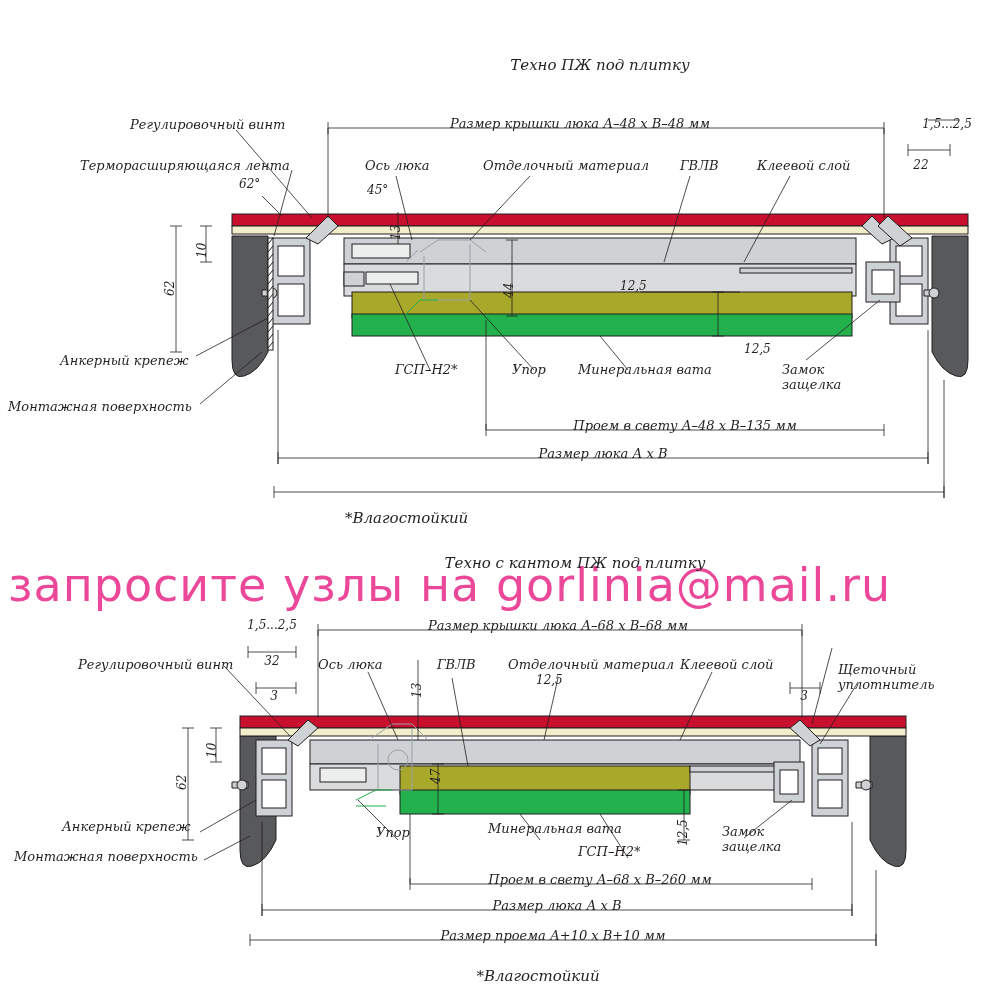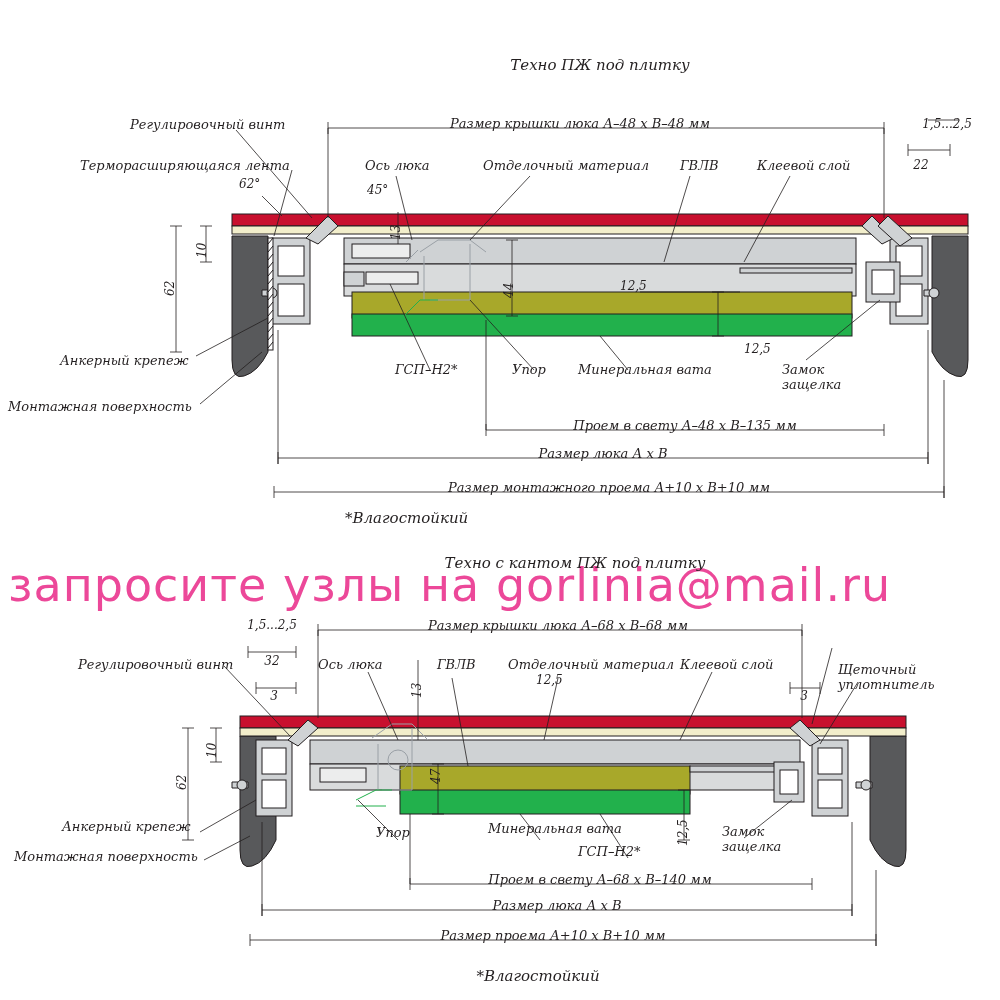--- a/index.html
+++ b/index.html
@@ -269,21 +269,20 @@
 <div class="lbl" style="left:8px;top:400px;">Монтажная поверхность</div>
 <div class="lbl" style="left:395px;top:363px;">ГСП–Н2*</div>
 <div class="lbl" style="left:512px;top:363px;">Упор</div>
 <div class="lbl" style="left:578px;top:363px;">Минеральная вата</div>
 <div class="lbl" style="left:782px;top:363px;white-space:pre;">Замок
 защелка</div>
 
 <div class="lbl c" style="left:580px;top:117px;">Размер крышки люка А–48 х В–48 мм</div>
 <div class="lbl c" style="left:685px;top:419px;">Проем в свету  А–48 х В–135 мм</div>
 <div class="lbl c" style="left:603px;top:447px;">Размер люка А х В</div>
-<div class="lbl c" style="left:609px;top:481px;">Размер монтажного  проема А+10 х В+10 мм</div>
 <div class="lbl small c" style="left:947px;top:118px;">1,5...2,5</div>
 <div class="lbl small c" style="left:921px;top:159px;">22</div>
 <div class="lbl small rot" style="left:164px;top:296px;">62</div>
 <div class="lbl small rot" style="left:196px;top:258px;">10</div>
 <div class="lbl small" style="left:239px;top:178px;">62°</div>
 <div class="lbl small" style="left:367px;top:184px;">45°</div>
 <div class="lbl small rot" style="left:390px;top:240px;">13</div>
 <div class="lbl small rot" style="left:503px;top:298px;">44</div>
 <div class="lbl small" style="left:620px;top:280px;">12,5</div>
 <div class="lbl small" style="left:744px;top:343px;">12,5</div>
@@ -303,21 +302,21 @@
 уплотнитель</div>
 <div class="lbl" style="left:62px;top:820px;">Анкерный крепеж</div>
 <div class="lbl" style="left:14px;top:850px;">Монтажная поверхность</div>
 <div class="lbl" style="left:376px;top:826px;">Упор</div>
 <div class="lbl" style="left:488px;top:822px;">Минеральная вата</div>
 <div class="lbl" style="left:578px;top:845px;">ГСП–Н2*</div>
 <div class="lbl" style="left:722px;top:825px;white-space:pre;">Замок
 защелка</div>
 
 <div class="lbl c" style="left:558px;top:619px;">Размер крышки люка  А–68 х В–68 мм</div>
-<div class="lbl c" style="left:600px;top:873px;">Проем в свету А–68 х В–140 мм</div>
+<div class="lbl c" style="left:600px;top:873px;">Проем в свету А–68 х В–260 мм</div>
 <div class="lbl c" style="left:557px;top:899px;">Размер люка А х В</div>
 <div class="lbl c" style="left:553px;top:929px;">Размер проема  А+10 х В+10 мм</div>
 <div class="lbl small c" style="left:272px;top:619px;">1,5...2,5</div>
 <div class="lbl small c" style="left:272px;top:655px;">32</div>
 <div class="lbl small c" style="left:274px;top:690px;">3</div>
 <div class="lbl small c" style="left:804px;top:690px;">3</div>
 <div class="lbl small rot" style="left:176px;top:790px;">62</div>
 <div class="lbl small rot" style="left:206px;top:758px;">10</div>
 <div class="lbl small rot" style="left:411px;top:698px;">13</div>
 <div class="lbl small" style="left:536px;top:674px;">12,5</div>

